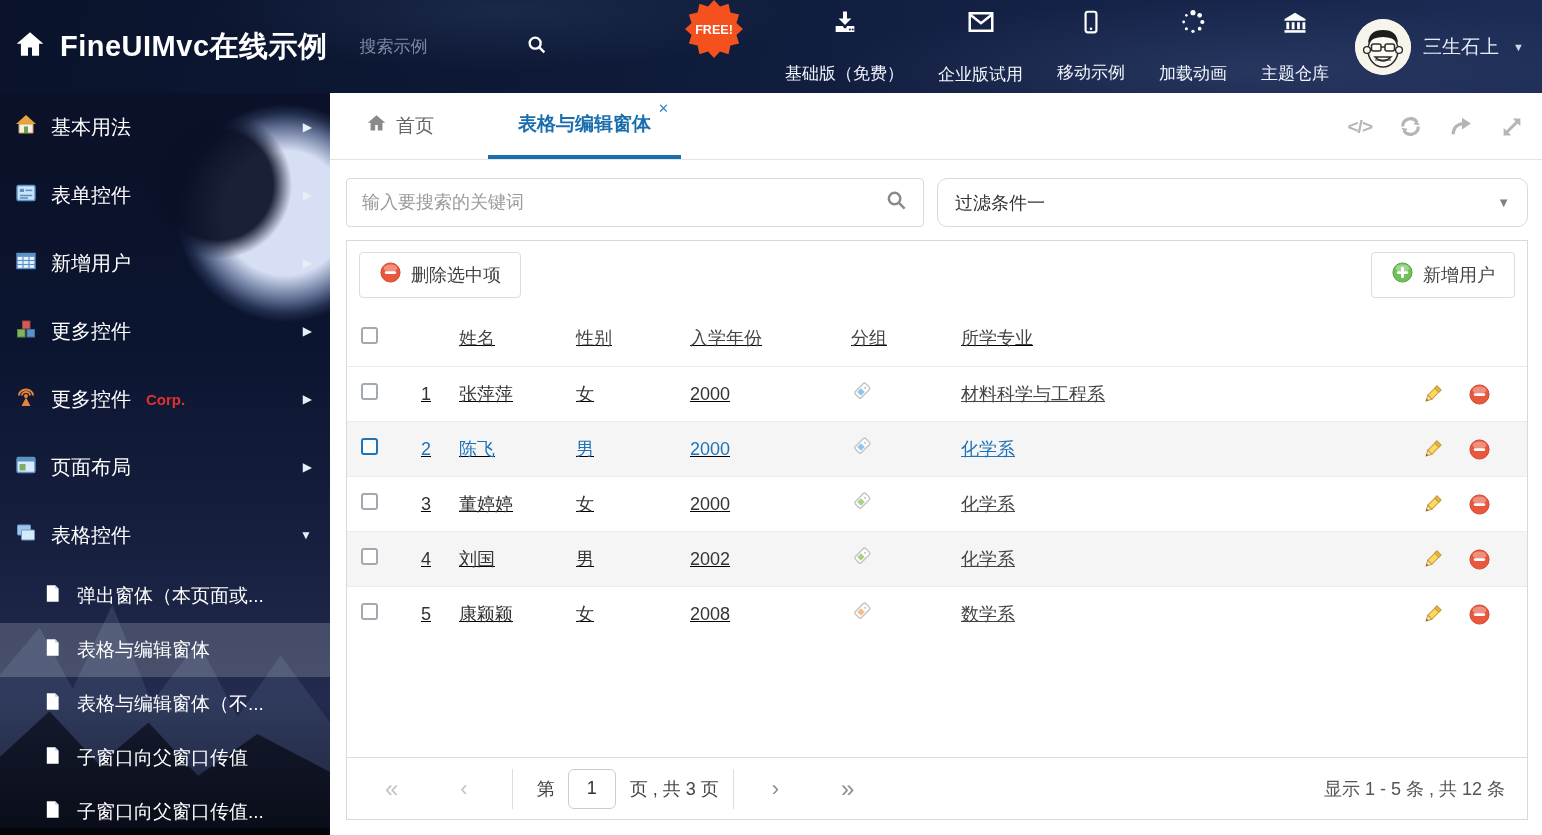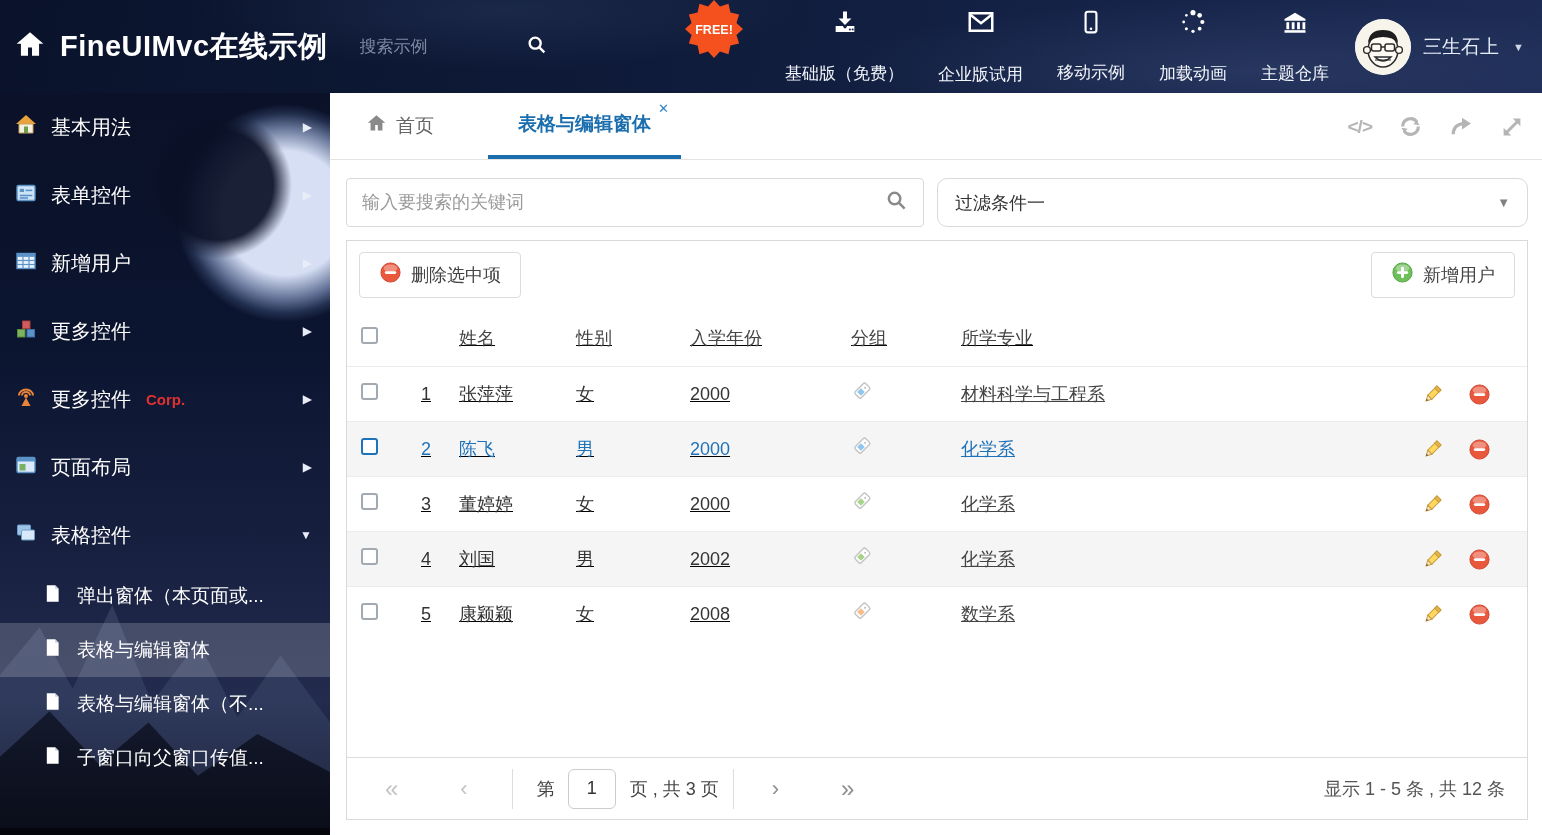--- a/index.html
+++ b/index.html
@@ -332,20 +332,27 @@
               <path d="M5.5 2.5h9.5l4 4v15H5.5z" fill="#fff"></path>
               <path d="M15 2.5l4 4h-4z" fill="#c9d3e0"></path>
             </svg></span>
         <span>表格与编辑窗体（不...</span>
       </div>
       <div class="submenu-item">
         <span><svg viewBox="0 0 24 24" width="21" height="21">
               <path d="M5.5 2.5h9.5l4 4v15H5.5z" fill="#fff"></path>
               <path d="M15 2.5l4 4h-4z" fill="#c9d3e0"></path>
             </svg></span>
+        <span>子窗口向父窗口传值</span>
+      </div>
+      <div class="submenu-item">
+        <span><svg viewBox="0 0 24 24" width="21" height="21">
+              <path d="M5.5 2.5h9.5l4 4v15H5.5z" fill="#fff"></path>
+              <path d="M15 2.5l4 4h-4z" fill="#c9d3e0"></path>
+            </svg></span>
         <span>子窗口向父窗口传值...</span>
       </div>
 
     </div>
   </div>
 
   <div class="main">
 
     <div class="tabbar">
       <div class="tab-home">

